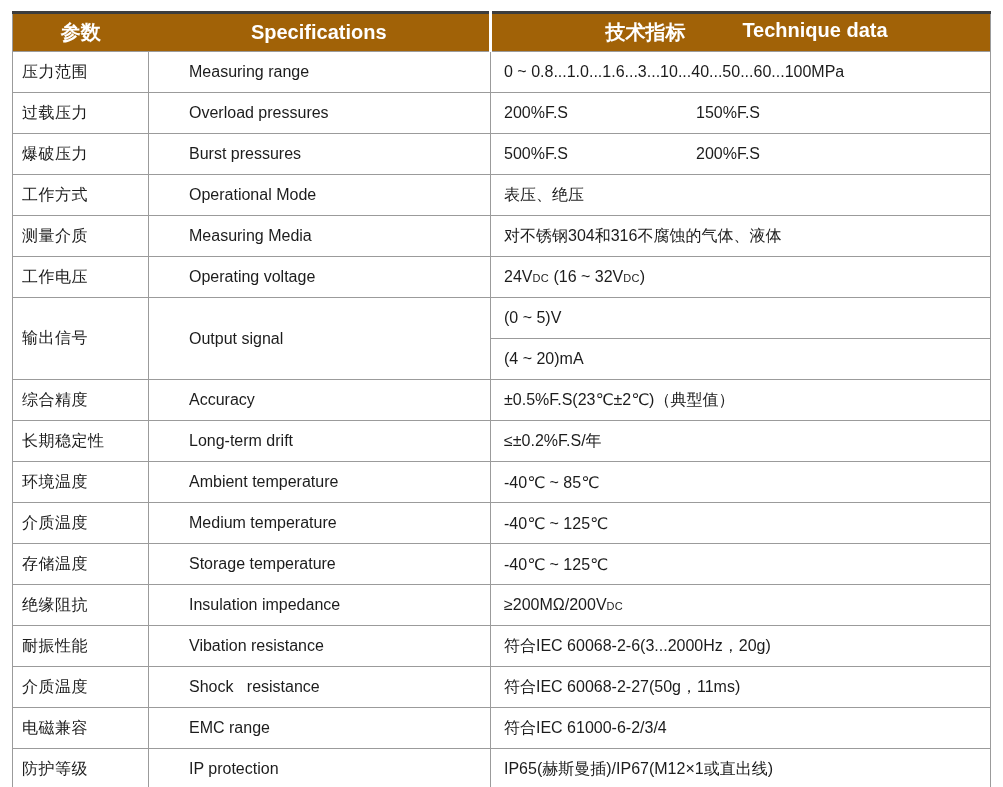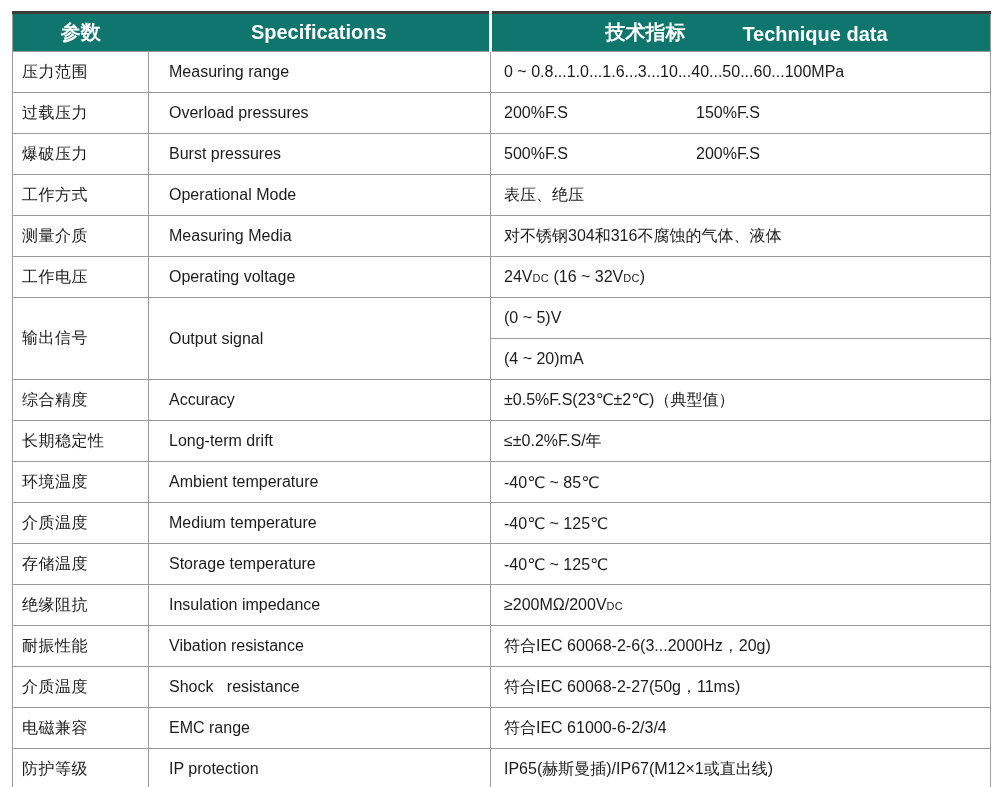--- a/index.html
+++ b/index.html
@@ -24,50 +24,50 @@
     border-top: 3px solid #3d3d3d;
     border-bottom: 3px solid #3d3d3d;
     border-left: 1px solid #9b9b9b;
     border-right: 1px solid #9b9b9b;
   }
   col.c1 { width: 136px; }
   col.c2 { width: 342px; }
   col.c3 { width: 500px; }
 
   thead th {
-    background: #0f766e;
+    background: #a16207;
     color: #ffffff;
     font-weight: bold;
     font-size: 20px;
     height: 37px;
     border: none;
     padding: 0;
     text-align: center;
     vertical-align: middle;
   }
   thead th.spec-head { border-right: 3px solid #ffffff; }
   thead th.tech-head .tech-wrap {
     display: flex;
     justify-content: center;
-    align-items: flex-end;
+    align-items: flex-start;
     gap: 57px;
     margin-left: 11px;
   }
 
   tbody td {
     border: 1px solid #9b9b9b;
     height: 40px;
     padding: 0;
     font-size: 16px;
     color: #1c1c1c;
     vertical-align: middle;
     background: #ffffff;
   }
   td.cn-cell  { padding-left: 9px; letter-spacing: 0.5px; }
-  td.en-cell  { padding-left: 20px; white-space: pre-wrap; margin-left: 24px; }
+  td.en-cell  { padding-left: 40px; white-space: pre-wrap; margin-left: 24px; }
   td.val-cell { padding-left: 13px; }
   .dual-a { display: inline-block; width: 192px; }
   .sub {
     font-size: 11px;
     letter-spacing: 0.3px;
     margin-top: 40px;
   }
 </style>
 </head>
 <body>

